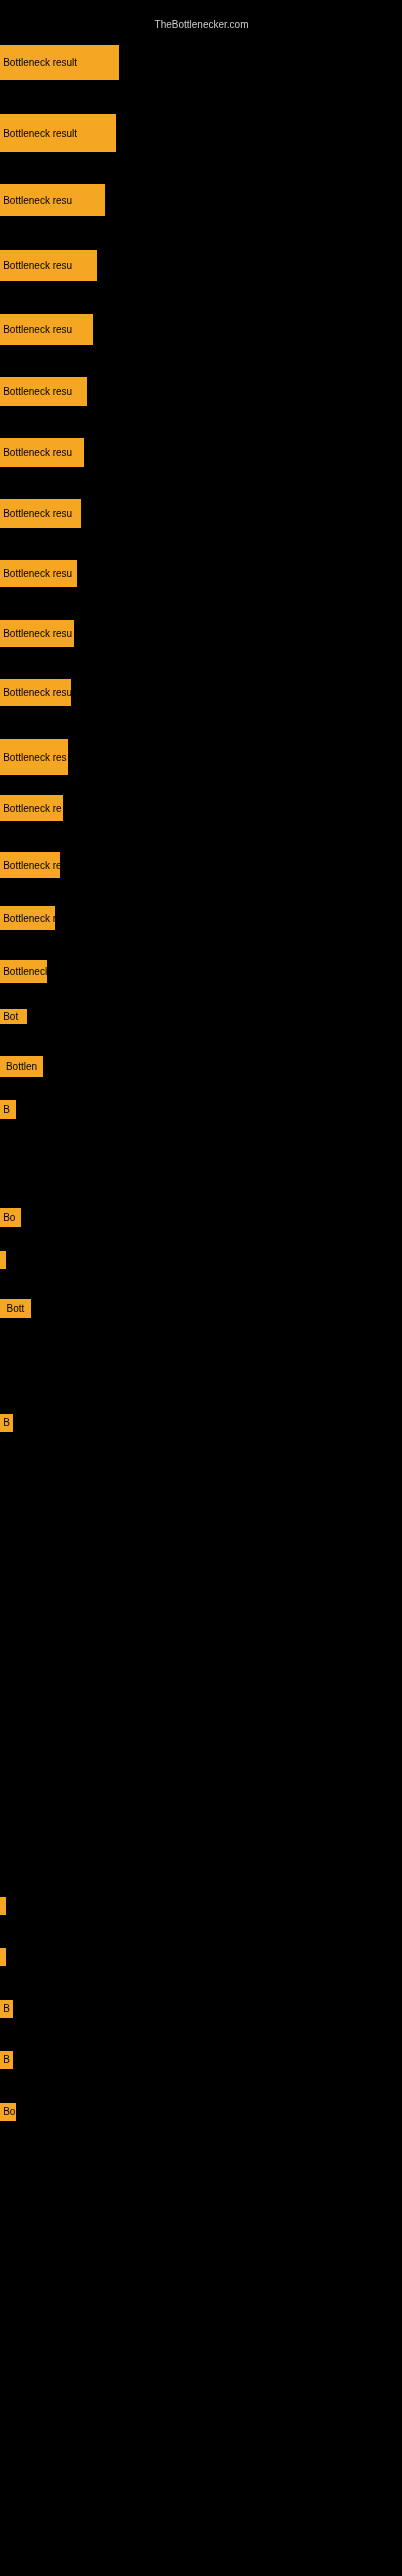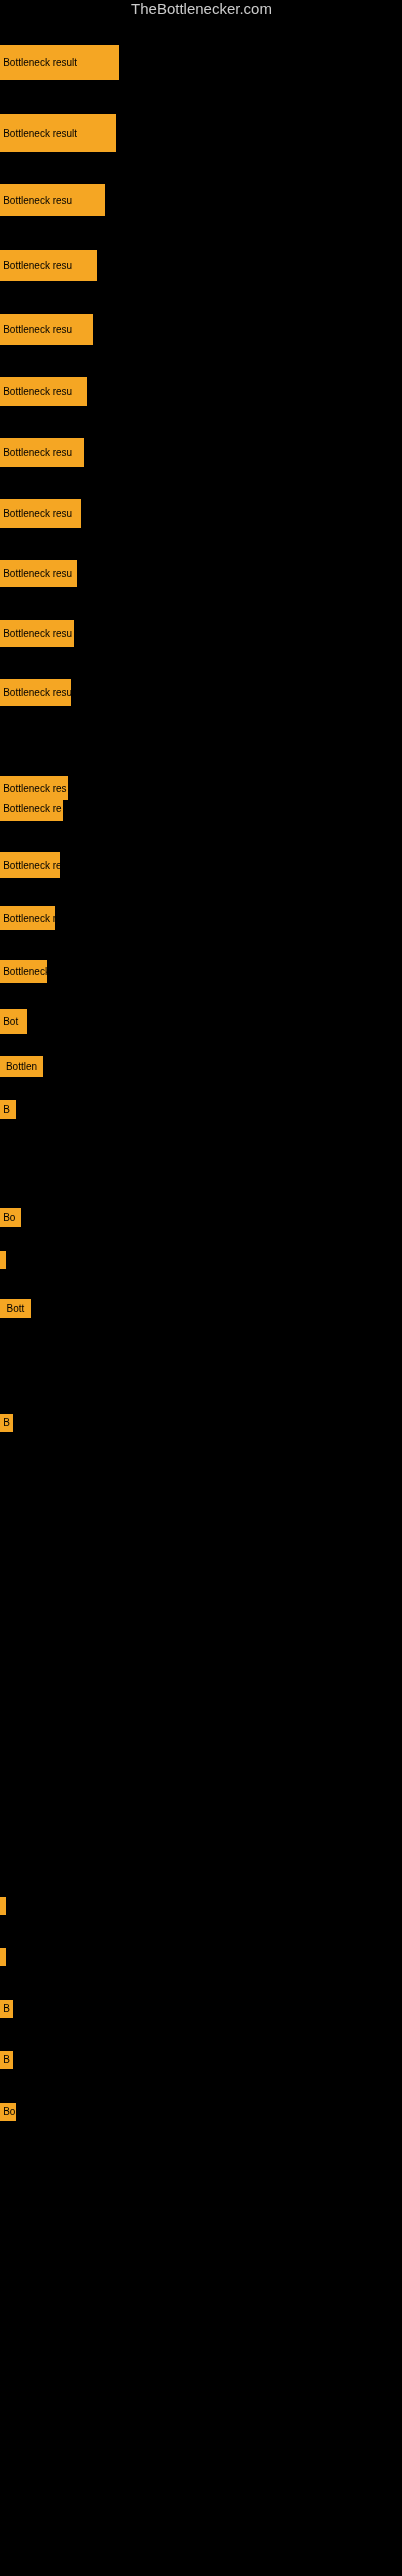--- a/index.html
+++ b/index.html
@@ -10,22 +10,22 @@
     body {
       width: 403px;
       min-height: 2576px;
       background-color: #000000;
       font-family: Arial, sans-serif;
       position: relative;
     }
     .site-title {
       text-align: center;
       color: #cccccc;
-      font-size: 15px;
-      padding: 0 0;
+      font-size: 10px;
+      padding: 19px 0;
       position: absolute;
       width: 100%;
       top: 0;
     }
     .bottleneck-bar {
       position: absolute;
       left: 0;
       background-color: #f5a623;
       display: flex;
       align-items: center;
@@ -70,36 +70,36 @@
   </div>
 <div class="bottleneck-bar" style="top: 560px; width: 77px; height: 27px;">
     <span>Bottleneck resu</span>
   </div>
 <div class="bottleneck-bar" style="top: 620px; width: 74px; height: 27px;">
     <span>Bottleneck resu</span>
   </div>
 <div class="bottleneck-bar" style="top: 679px; width: 71px; height: 27px;">
     <span>Bottleneck resu</span>
   </div>
-<div class="bottleneck-bar" style="top: 776px; width: 68px; height: 24px;">
+<div class="bottleneck-bar" style="top: 739px; width: 68px; height: 36px;">
     <span>Bottleneck res</span>
   </div>
 <div class="bottleneck-bar" style="top: 795px; width: 63px; height: 26px;">
     <span>Bottleneck re</span>
   </div>
 <div class="bottleneck-bar" style="top: 852px; width: 60px; height: 26px;">
     <span>Bottleneck re</span>
   </div>
 <div class="bottleneck-bar" style="top: 906px; width: 55px; height: 24px;">
     <span>Bottleneck re</span>
   </div>
 <div class="bottleneck-bar" style="top: 960px; width: 47px; height: 22.5px;">
     <span>Bottleneck</span>
   </div>
-<div class="bottleneck-bar" style="top: 1009px; width: 27px; height: 25px;">
+<div class="bottleneck-bar" style="top: 1009px; width: 27px; height: 15px;">
     <span>Bot</span>
   </div>
 <div class="bottleneck-bar" style="top: 1056px; width: 43px; height: 21px; justify-content: center;">
     <span>Bottlen</span>
   </div>
 <div class="bottleneck-bar" style="top: 1100px; width: 16px; height: 19.3px;">
     <span>B</span>
   </div>
 <div class="bottleneck-bar" style="top: 1208px; width: 21px; height: 19.3px;">
     <span>Bo</span>

